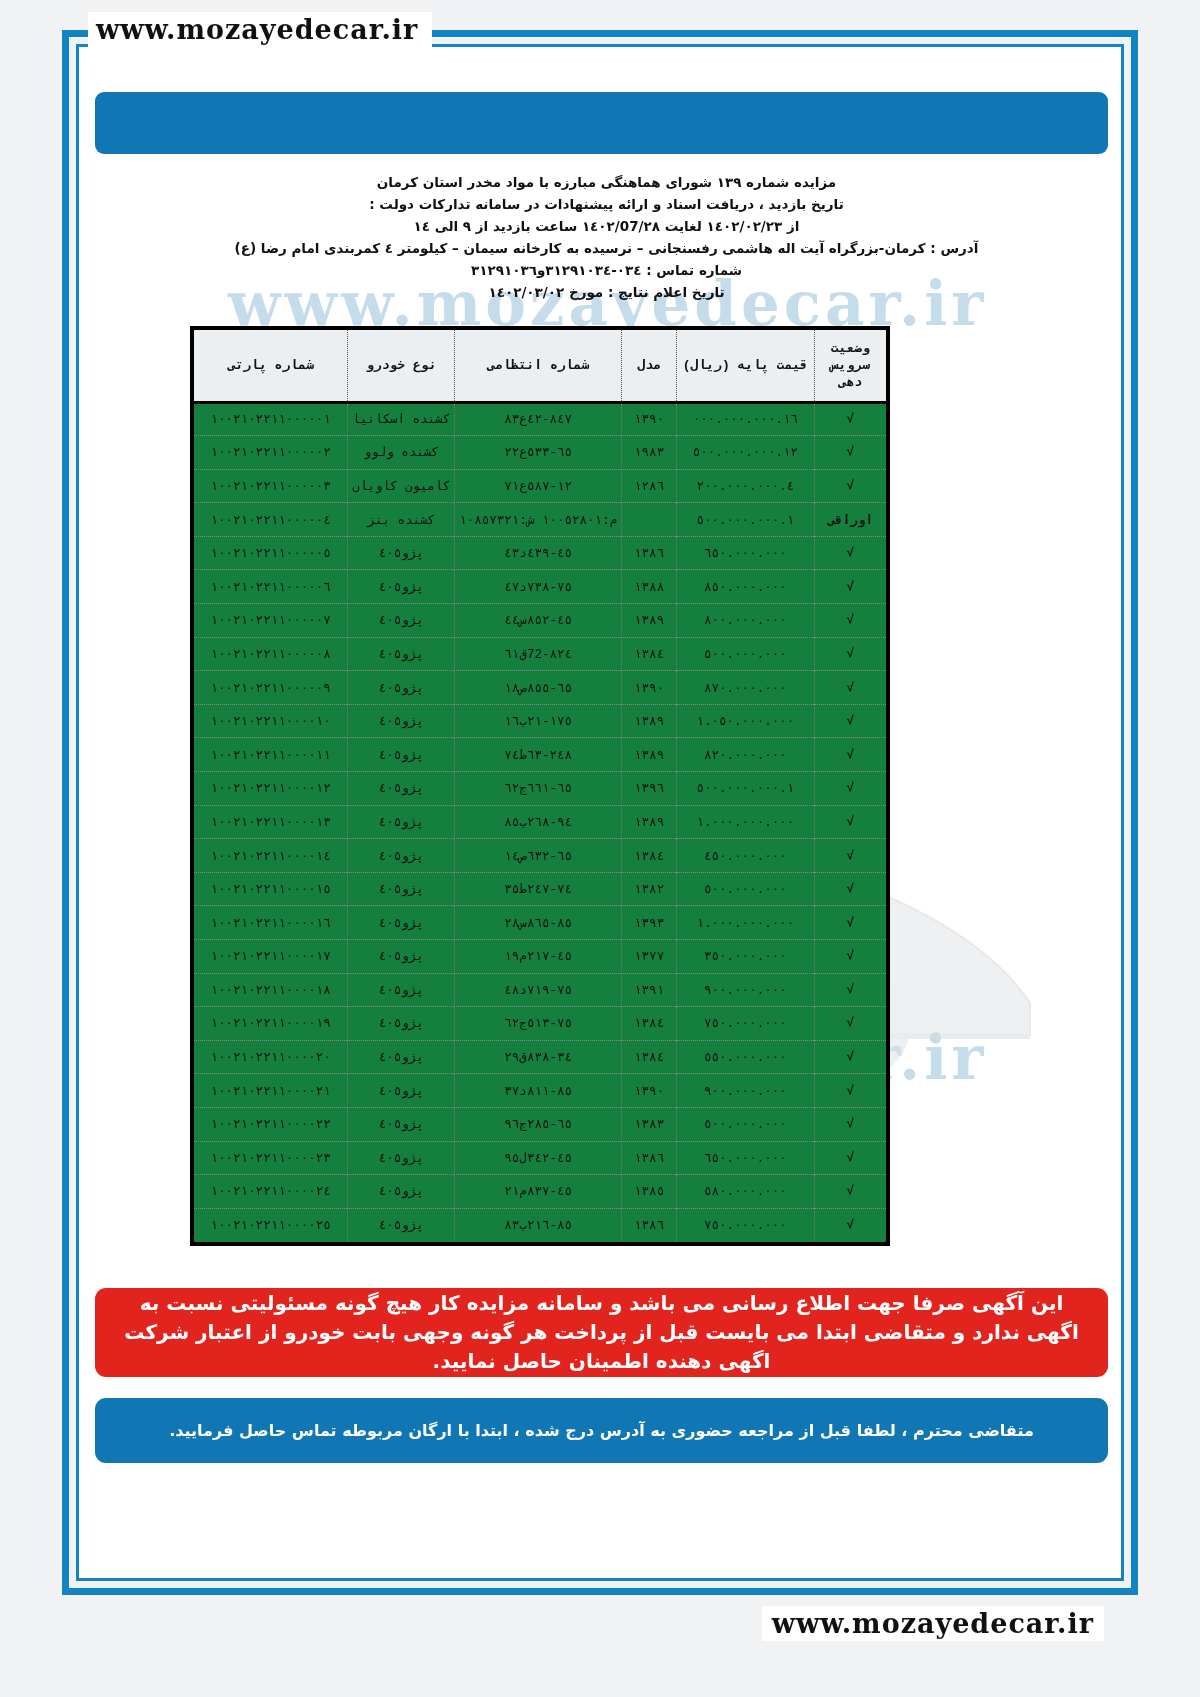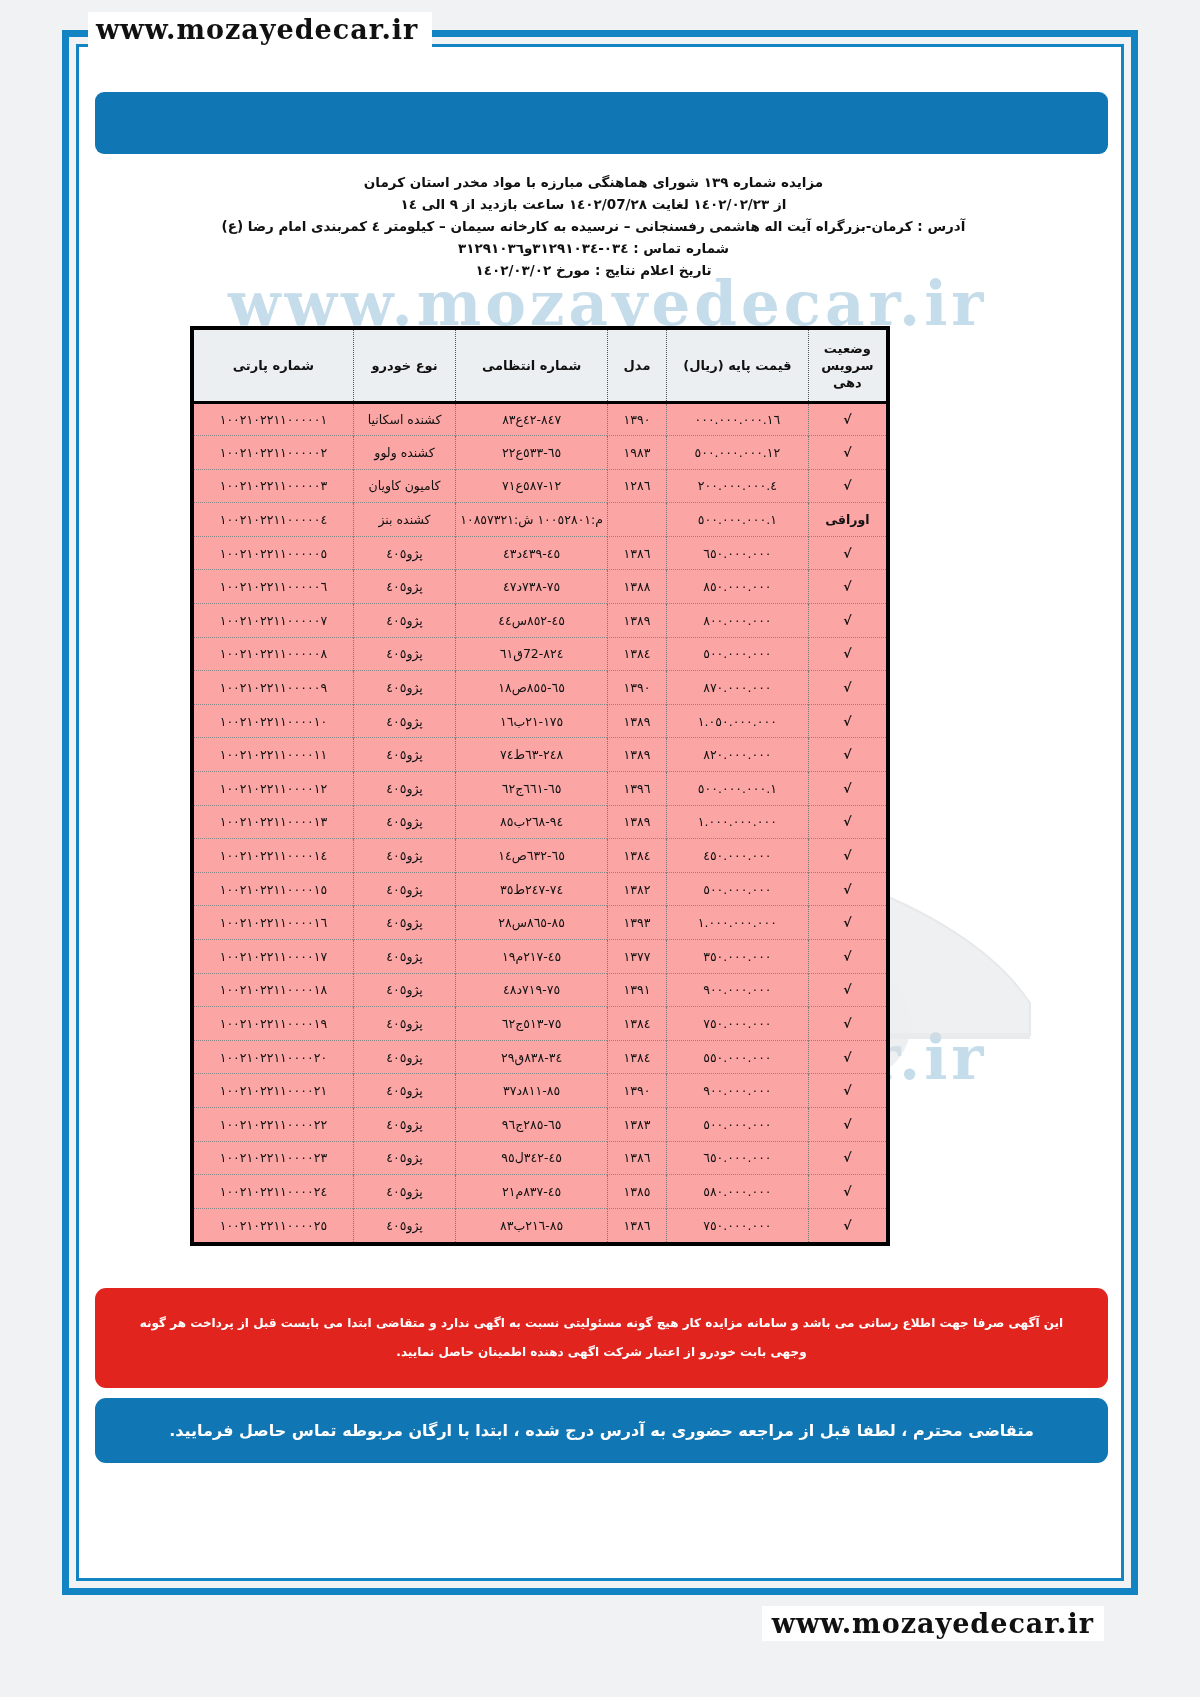--- a/index.html
+++ b/index.html
@@ -100,21 +100,21 @@
     left:185px; top:705px;
     width:880px; height:440px;
     z-index:1;
     opacity:.55;
     pointer-events:none;
   }
 
   
   .info-block {
     position:absolute;
-    left:87px; top:172px;
+    left:100px; top:172px;
     width:1013px;
     text-align:center;
     z-index:3;
     color:#111;
   }
   .info-line {
     font-size:13.5px;
     font-weight:bold;
     line-height:21px;
     margin:0 0 1px 0;
@@ -127,21 +127,22 @@
     left:190px; top:326px;
     width:700px;
     border:4px solid #000;
     background:#eceff1;
     z-index:3;
   }
   table.auction {
     width:100%;
     border-collapse:collapse;
     font-size:12px;
-    background:#fca5a5;
+    background:#15803d;
+    font-family:Liberation Mono, monospace;
   }
   table.auction th {
     background:#eceff1;
     color:#111;
     font-weight:bold;
     font-size:13px;
     height:72px;
     padding:2px 4px;
     border-left:1px dotted #555;
     border-bottom:3px solid #000;
@@ -175,23 +176,23 @@
   
   .notice {
     position:absolute;
     left:95px;
     width:1013px;
     border-radius:11px;
     color:#ffffff;
     font-weight:bold;
     text-align:center;
     z-index:4;
-    padding:21px 26px;
+    padding:1px 26px;
     line-height:29px;
-    font-size:12px;
+    font-size:20px;
   }
   .notice-red  { top:1288px; background:#e2241f; }
   .notice-blue { top:1398px; background:#1077b4; font-size:16px; padding:18px 44px; }
 
 </style>
 </head>
 <body>
 
 <div class="page-frame"></div>
 
@@ -219,20 +220,21 @@
     <circle cx="668" cy="318" r="58"></circle>
     <circle cx="668" cy="318" r="30" fill="#eceef0"></circle>
   </g>
   <rect x="40" y="328" width="805" height="6" fill="#d9dcdf"></rect>
 </svg>
 
 <div class="title-banner"></div>
 
 <div class="info-block">
   <p class="info-line">مزایده شماره ۱۳۹ شورای هماهنگی مبارزه با مواد مخدر استان کرمان</p>
+  <p class="info-line">تاریخ بازدید ، دریافت اسناد و ارائه پیشنهادات در سامانه تدارکات دولت :</p>
   <p class="info-line">از ۱٤۰۲/۰۲/۲۳ لغایت ۱٤۰۲/07/۲۸ ساعت بازدید از ۹ الی ۱٤</p>
   <p class="info-line">آدرس : کرمان-بزرگراه آیت اله هاشمی رفسنجانی – نرسیده به کارخانه سیمان – کیلومتر ٤ کمربندی امام رضا (ع)</p>
   <p class="info-line">شماره تماس : ۰۳٤-۳۱۲۹۱۰۳٤و۳۱۲۹۱۰۳٦</p>
   <p class="info-line">تاریخ اعلام نتایج : مورخ ۱٤۰۲/۰۳/۰۲</p>
 </div>
 
 <div class="table-wrap">
   <table class="auction">
     <colgroup>
       <col class="c-status">

